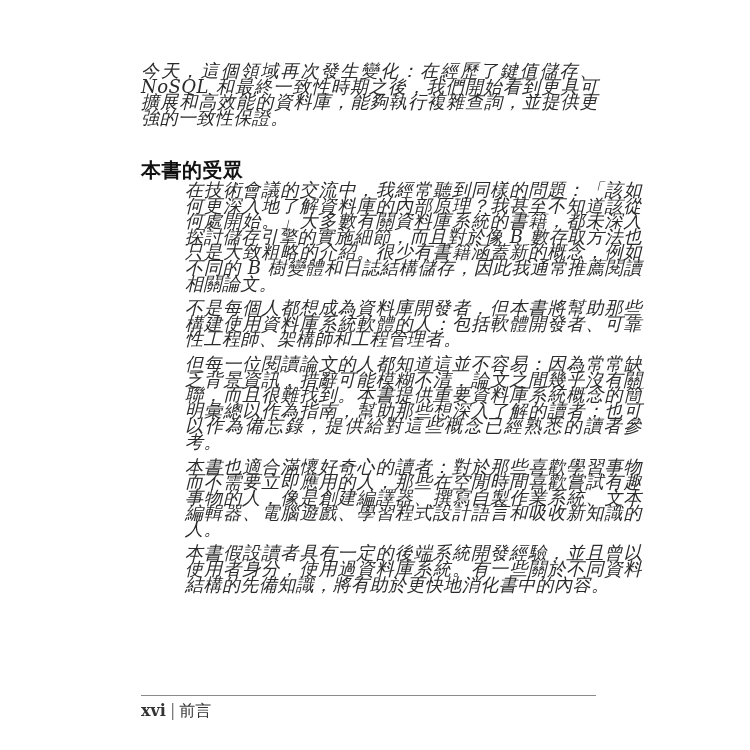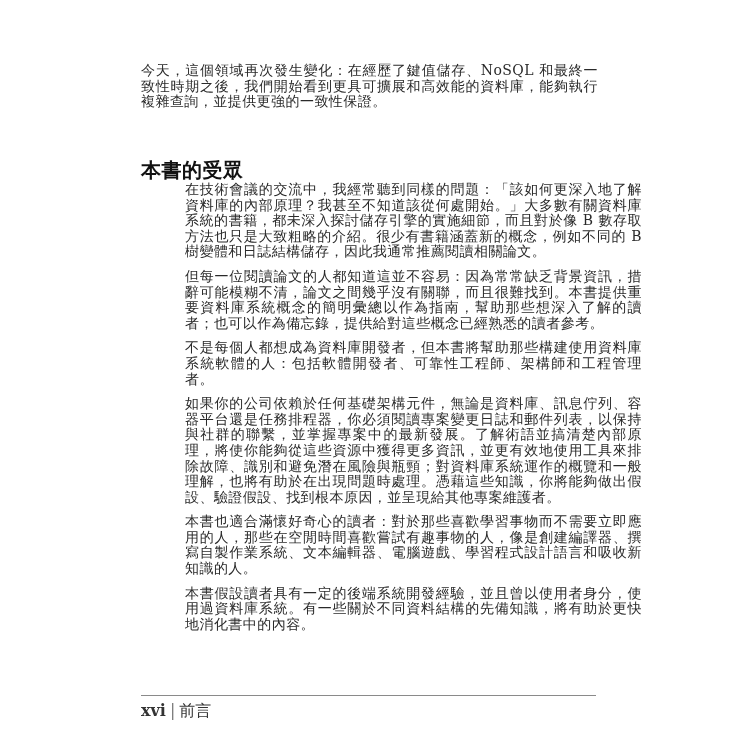--- a/index.html
+++ b/index.html
@@ -1,41 +1,40 @@
 <!DOCTYPE html>
 <html><head>
   <meta charset="utf-8">
   <style>
     html, body { margin: 0; padding: 0; background: #ffffff; }
     body { width: 750px; height: 750px; position: relative; overflow: hidden;
            font-family: "DejaVu Serif", "Liberation Serif", serif; color: #2a2a2a; }
     .page { position: absolute; left: 141px; top: 63px; width: 457px; }
-    p { margin: 0; font-size: 14px; line-height: 15.6px; letter-spacing: 0.45px;
-        text-align: justify; }
+    p { margin: 0; font-size: 18px; line-height: 15.6px; letter-spacing: 0.45px;
+        text-align: justify; font-style: italic; }
     .p0 { margin-bottom: 0; }
     h2 { margin: 0; position: absolute; left: 0; top: 94px; font-family: "DejaVu Sans", "Liberation Sans", sans-serif;
          font-weight: bold; font-size: 20px; letter-spacing: 0.5px; color: #111; }
     .body-block { position: absolute; left: 0; top: 119px; width: 457px; margin-left: 44px; }
     .body-block p { margin-bottom: 9px; }
     .rule { position: absolute; left: 141px; top: 695px; width: 455px; height: 0; border-top: 1.5px solid #8a8a8a; }
     .footer { position: absolute; left: 141px; top: 701px; font-size: 16px; color: #333; }
     .footer .pn { font-weight: bold; font-family: "DejaVu Serif", serif; }
     .footer .sep { margin: 0 4px; color: #777; }
   </style>
 </head>
 <body>
 
 <div class="page">
   <p class="p0">今天，這個領域再次發生變化：在經歷了鍵值儲存、NoSQL 和最終一致性時期之後，我們開始看到更具可擴展和高效能的資料庫，能夠執行複雜查詢，並提供更強的一致性保證。</p>
   <h2>本書的受眾</h2>
   <div class="body-block">
     <p>在技術會議的交流中，我經常聽到同樣的問題：「該如何更深入地了解資料庫的內部原理？我甚至不知道該從何處開始。」大多數有關資料庫系統的書籍，都未深入探討儲存引擎的實施細節，而且對於像 B 數存取方法也只是大致粗略的介紹。很少有書籍涵蓋新的概念，例如不同的 B 樹變體和日誌結構儲存，因此我通常推薦閱讀相關論文。</p>
+    <p>不是每個人都想成為資料庫開發者，但本書將幫助那些構建使用資料庫系統軟體的人：包括軟體開發者、可靠性工程師、架構師和工程管理者。</p>
     <p>但每一位閱讀論文的人都知道這並不容易：因為常常缺乏背景資訊，措辭可能模糊不清，論文之間幾乎沒有關聯，而且很難找到。本書提供重要資料庫系統概念的簡明彙總以作為指南，幫助那些想深入了解的讀者；也可以作為備忘錄，提供給對這些概念已經熟悉的讀者參考。</p>
-    <p>不是每個人都想成為資料庫開發者，但本書將幫助那些構建使用資料庫系統軟體的人：包括軟體開發者、可靠性工程師、架構師和工程管理者。</p>
-    <p>如果你的公司依賴於任何基礎架構元件，無論是資料庫、訊息佇列、容器平台還是任務排程器，你必須閱讀專案變更日誌和郵件列表，以保持與社群的聯繫，並掌握專案中的最新發展。了解術語並搞清楚內部原理，將使你能夠從這些資源中獲得更多資訊，並更有效地使用工具來排除故障、識別和避免潛在風險與瓶頸；對資料庫系統運作的概覽和一般理解，也將有助於在出現問題時處理。憑藉這些知識，你將能夠做出假設、驗證假設、找到根本原因，並呈現給其他專案維護者。</p>
     <p>本書也適合滿懷好奇心的讀者：對於那些喜歡學習事物而不需要立即應用的人，那些在空閒時間喜歡嘗試有趣事物的人，像是創建編譯器、撰寫自製作業系統、文本編輯器、電腦遊戲、學習程式設計語言和吸收新知識的人。</p>
     <p>本書假設讀者具有一定的後端系統開發經驗，並且曾以使用者身分，使用過資料庫系統。有一些關於不同資料結構的先備知識，將有助於更快地消化書中的內容。</p>
   </div>
 </div>
 
 <div class="rule"></div>
 <div class="footer">
   <span class="pn">xvi</span><span class="sep">|</span><span>前言</span>
 </div>
 

